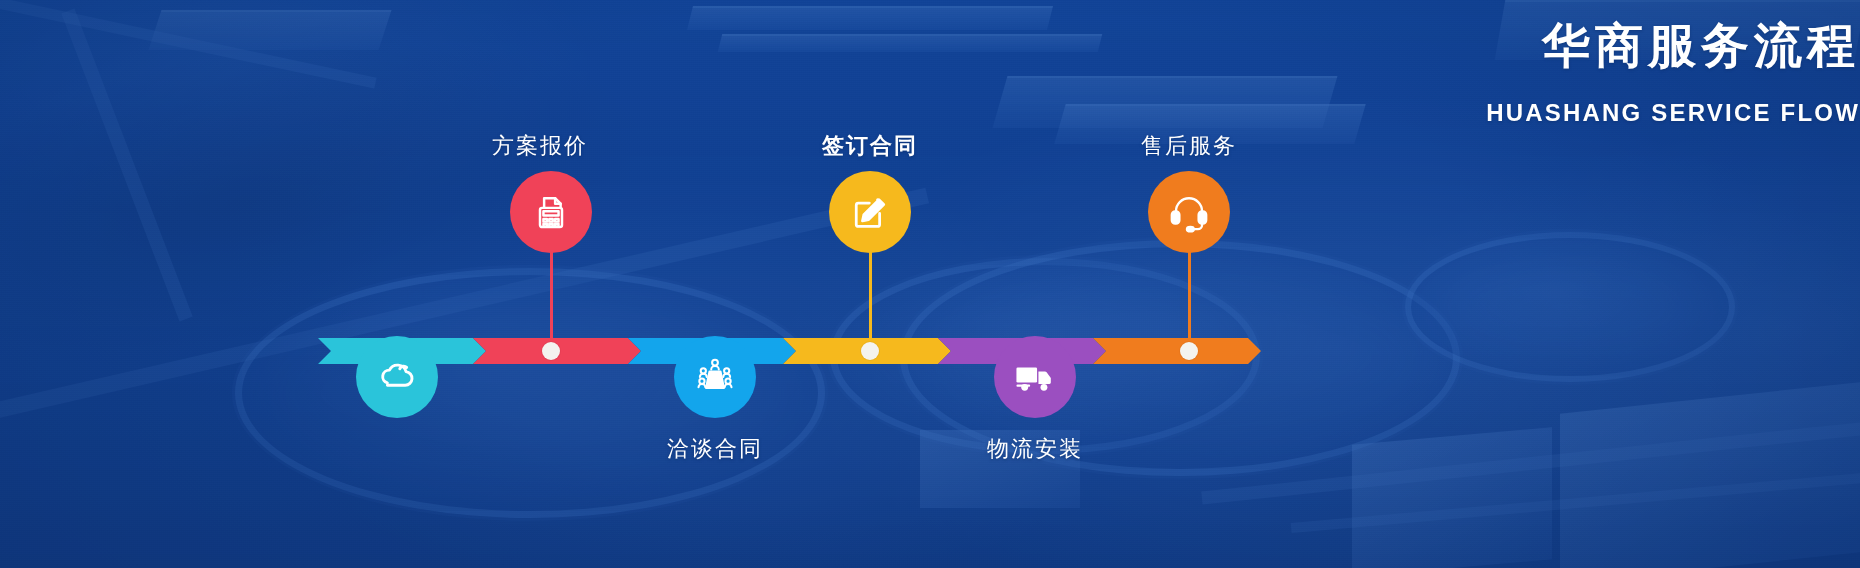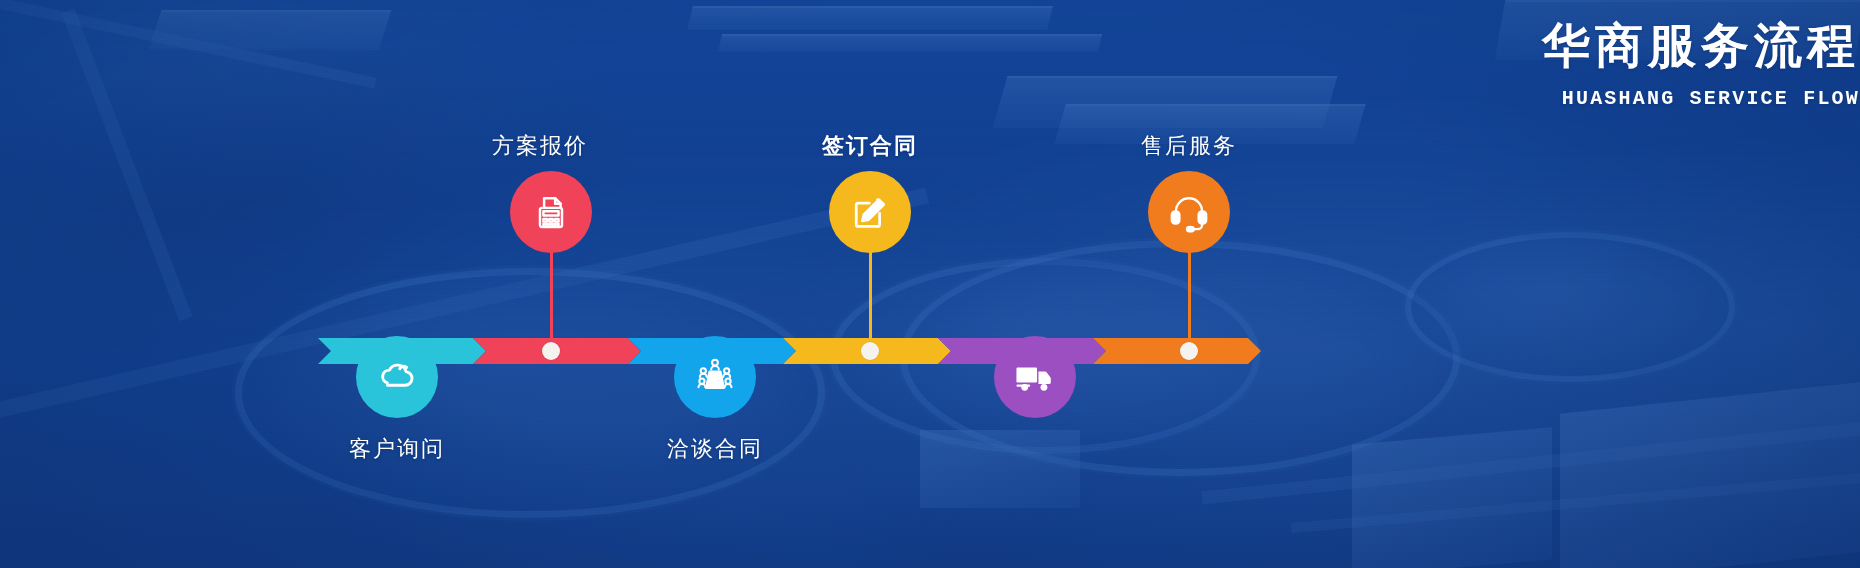--- a/index.html
+++ b/index.html
@@ -82,22 +82,22 @@
       repeating-linear-gradient(90deg, rgba(255,255,255,.04) 0 1px, rgba(0,0,0,.04) 1px 2px);
   }
 
   
   .heading{ position:absolute; left:0; top:18px; width:100%; text-align:right; z-index:12; }
   #main-title{
     color:#ffffff; font-size:48px; font-weight:bold; letter-spacing:5px; line-height:1.15;
     text-shadow:0 1px 3px rgba(8,40,95,.45);
   }
   #sub-title{
-    color:#ffffff; font-family:Liberation Mono, monospace;
-    font-size:20px; font-weight:bold; letter-spacing:2.2px; margin-top:14px;
+    color:#ffffff; font-family:Liberation Sans, sans-serif;
+    font-size:24px; font-weight:bold; letter-spacing:2.2px; margin-top:26px;
     text-shadow:0 1px 3px rgba(8,40,95,.45);
   }
 
   
   #flow{ position:absolute; left:0; top:0; width:1860px; height:568px; z-index:10; }
   .seg{ position:absolute; top:338px; height:26px; }
   .seg .chev{ width:100%; height:100%; }
   .seg-dot{
     position:absolute; top:342px; width:18px; height:18px; border-radius:50%;
     background:#f4f3ef; box-shadow:0 0 0 1px rgba(0,0,0,.04);
@@ -172,21 +172,20 @@
       <div class="connector" style="left: 396px; background: rgb(42, 196, 218); top: 351px; height: 26px;"></div>
       <div class="seg-dot" style="left: 388px;"></div>
       <div class="node-circle" style="left: 356px; top: 336px; background: rgb(42, 196, 218);">
         <span style="display: flex;">
           <svg class="node-icon" viewBox="0 0 64 64" fill="none" stroke="#fff" stroke-width="4.2" stroke-linecap="round" stroke-linejoin="round">
             <path d="M18 44h26a10 10 0 0 0 1.2-19.9A13 13 0 0 0 21 22a9.5 9.5 0 0 0-3 18.6"></path>
             <path d="M36 20c2-4 7-5 10-2"></path>
           </svg>
         </span>
       </div>
-      <div class="node-label" style="left: 277px; top: 434px;">客户询问</div>
       <div class="connector" style="left: 550px; background: rgb(240, 66, 88); top: 212px; height: 139px;"></div>
       <div class="seg-dot" style="left: 542px;"></div>
       <div class="node-circle" style="left: 510px; top: 171px; background: rgb(240, 66, 88);">
         <span style="display: flex;">
           <svg class="node-icon" viewBox="0 0 64 64" fill="none" stroke="#fff" stroke-width="3.6" stroke-linecap="round" stroke-linejoin="round">
             <rect x="16" y="26" width="32" height="28" rx="3"></rect>
             <path d="M22 26V12h16l8 8v6"></path>
             <path d="M38 12v8h8"></path>
             <rect x="21" y="31" width="22" height="6"></rect>
             <rect x="21" y="42" width="5" height="4"></rect>
@@ -237,20 +236,21 @@
         <span style="display: flex;">
           <svg class="node-icon" viewBox="0 0 64 64" fill="#fff" stroke="none">
             <rect x="5" y="18" width="30" height="22" rx="2"></rect>
             <path d="M37 24h9.5a3 3 0 0 1 2.4 1.2L55 33.5V40a2 2 0 0 1-2 2h-16z"></path>
             <rect x="5" y="43" width="20" height="3.2" rx="1.6"></rect>
             <circle cx="17" cy="47" r="5" fill="#fff"></circle>
             <circle cx="45" cy="47" r="5" fill="#fff"></circle>
           </svg>
         </span>
       </div>
+      <div class="node-label" style="left: 915px; top: 434px;">物流安装</div>
       <div class="connector" style="left: 1188px; background: rgb(240, 124, 30); top: 212px; height: 139px;"></div>
       <div class="seg-dot" style="left: 1180px;"></div>
       <div class="node-circle" style="left: 1148px; top: 171px; background: rgb(240, 124, 30);">
         <span style="display: flex;">
           <svg class="node-icon" viewBox="0 0 64 64" fill="none" stroke="#fff" stroke-width="3.4" stroke-linecap="round" stroke-linejoin="round">
             <path d="M13 36v-5a19 19 0 0 1 38 0v5"></path>
             <rect x="7" y="31" width="11" height="18" rx="5" fill="#fff" stroke="#fff"></rect>
             <rect x="46" y="31" width="11" height="18" rx="5" fill="#fff" stroke="#fff"></rect>
             <path d="M51 49v2a6 6 0 0 1-6 6h-6"></path>
             <ellipse cx="34" cy="57" rx="5" ry="3.2" fill="#fff" stroke="#fff"></ellipse>

